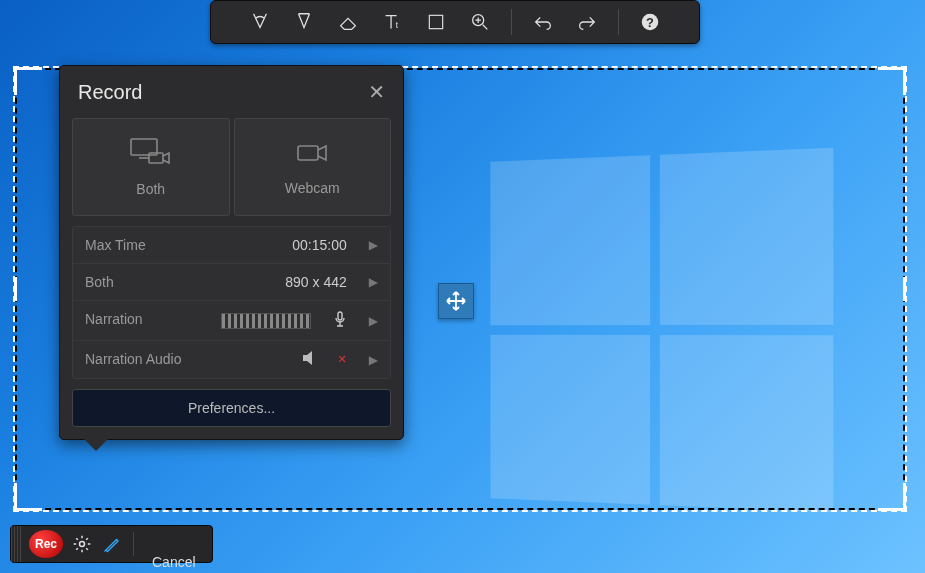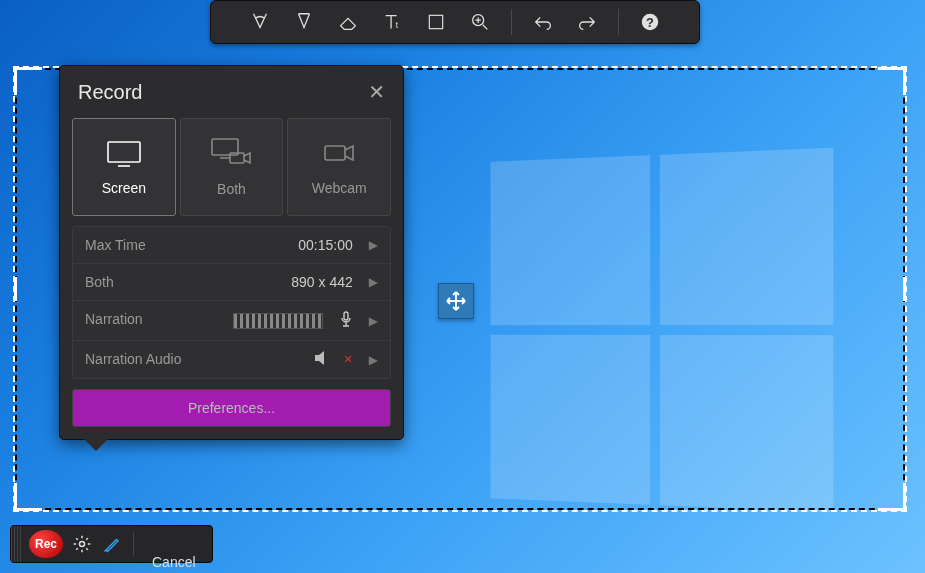--- a/index.html
+++ b/index.html
@@ -109,33 +109,33 @@
 
   .rows { border: 1px solid #3a3a3c; border-radius: 3px; overflow: hidden; }
   .row {
     display: flex; justify-content: space-between;
     padding: 10px 12px;
     border-bottom: 1px solid #3a3a3c;
     background: #2f2f31;
   }
   .row:last-child { border-bottom: none; }
   .row-label { color: #999; }
-  .row-right { display: flex; align-items: center; gap: 16px; color: #ccc; }
+  .row-right { display: flex; align-items: center; gap: 22px; color: #ccc; }
   .chevron { color: #777; font-size: 12px; }
   .vumeter {
     width: 90px; height: 16px;
     background: repeating-linear-gradient(90deg, #888 0 3px, transparent 3px 6px);
     border: 1px solid #555;
   }
   .mic-icon, .spk-icon { color: #bbb; }
   .redx { color: #d33; font-size: 11px; margin-left:-4px;}
 
   .prefs {
     margin-top: 10px;
-    background: #a21caf; border: 1px solid #444;
+    background: #0f172a; border: 1px solid #444;
     border-radius: 3px;
     text-align: center; padding: 10px;
     color: #bbb; cursor: pointer;
   }
 
   
   .bottombar {
     position: absolute; left: 10px; bottom: 10px;
     height: 38px;
     background: #262628;
@@ -243,27 +243,20 @@
     </svg>
 </div>
 
 <div class="panel">
   <div class="panel-header">
     <div class="panel-title">Record</div>
     <div class="panel-close">✕</div>
   </div>
   <div class="panel-body">
     <div class="modes">
-      <div class="mode active">
-        <svg width="40" height="30" viewBox="0 0 40 30">
-            <rect x="4" y="4" width="32" height="20" rx="1"></rect>
-            <path d="M14 28 H26"></path>
-          </svg>
-        <span class="mode-label">Screen</span>
-      </div>
       <div class="mode">
         <svg width="44" height="32" viewBox="0 0 44 32">
             <rect x="2" y="2" width="26" height="16" rx="1"></rect>
             <path d="M10 21 H20"></path>
             <rect x="20" y="16" width="14" height="10" rx="1"></rect>
             <path d="M34 19 L40 16 V26 L34 23"></path>
           </svg>
         <span class="mode-label">Both</span>
       </div>
       <div class="mode">

